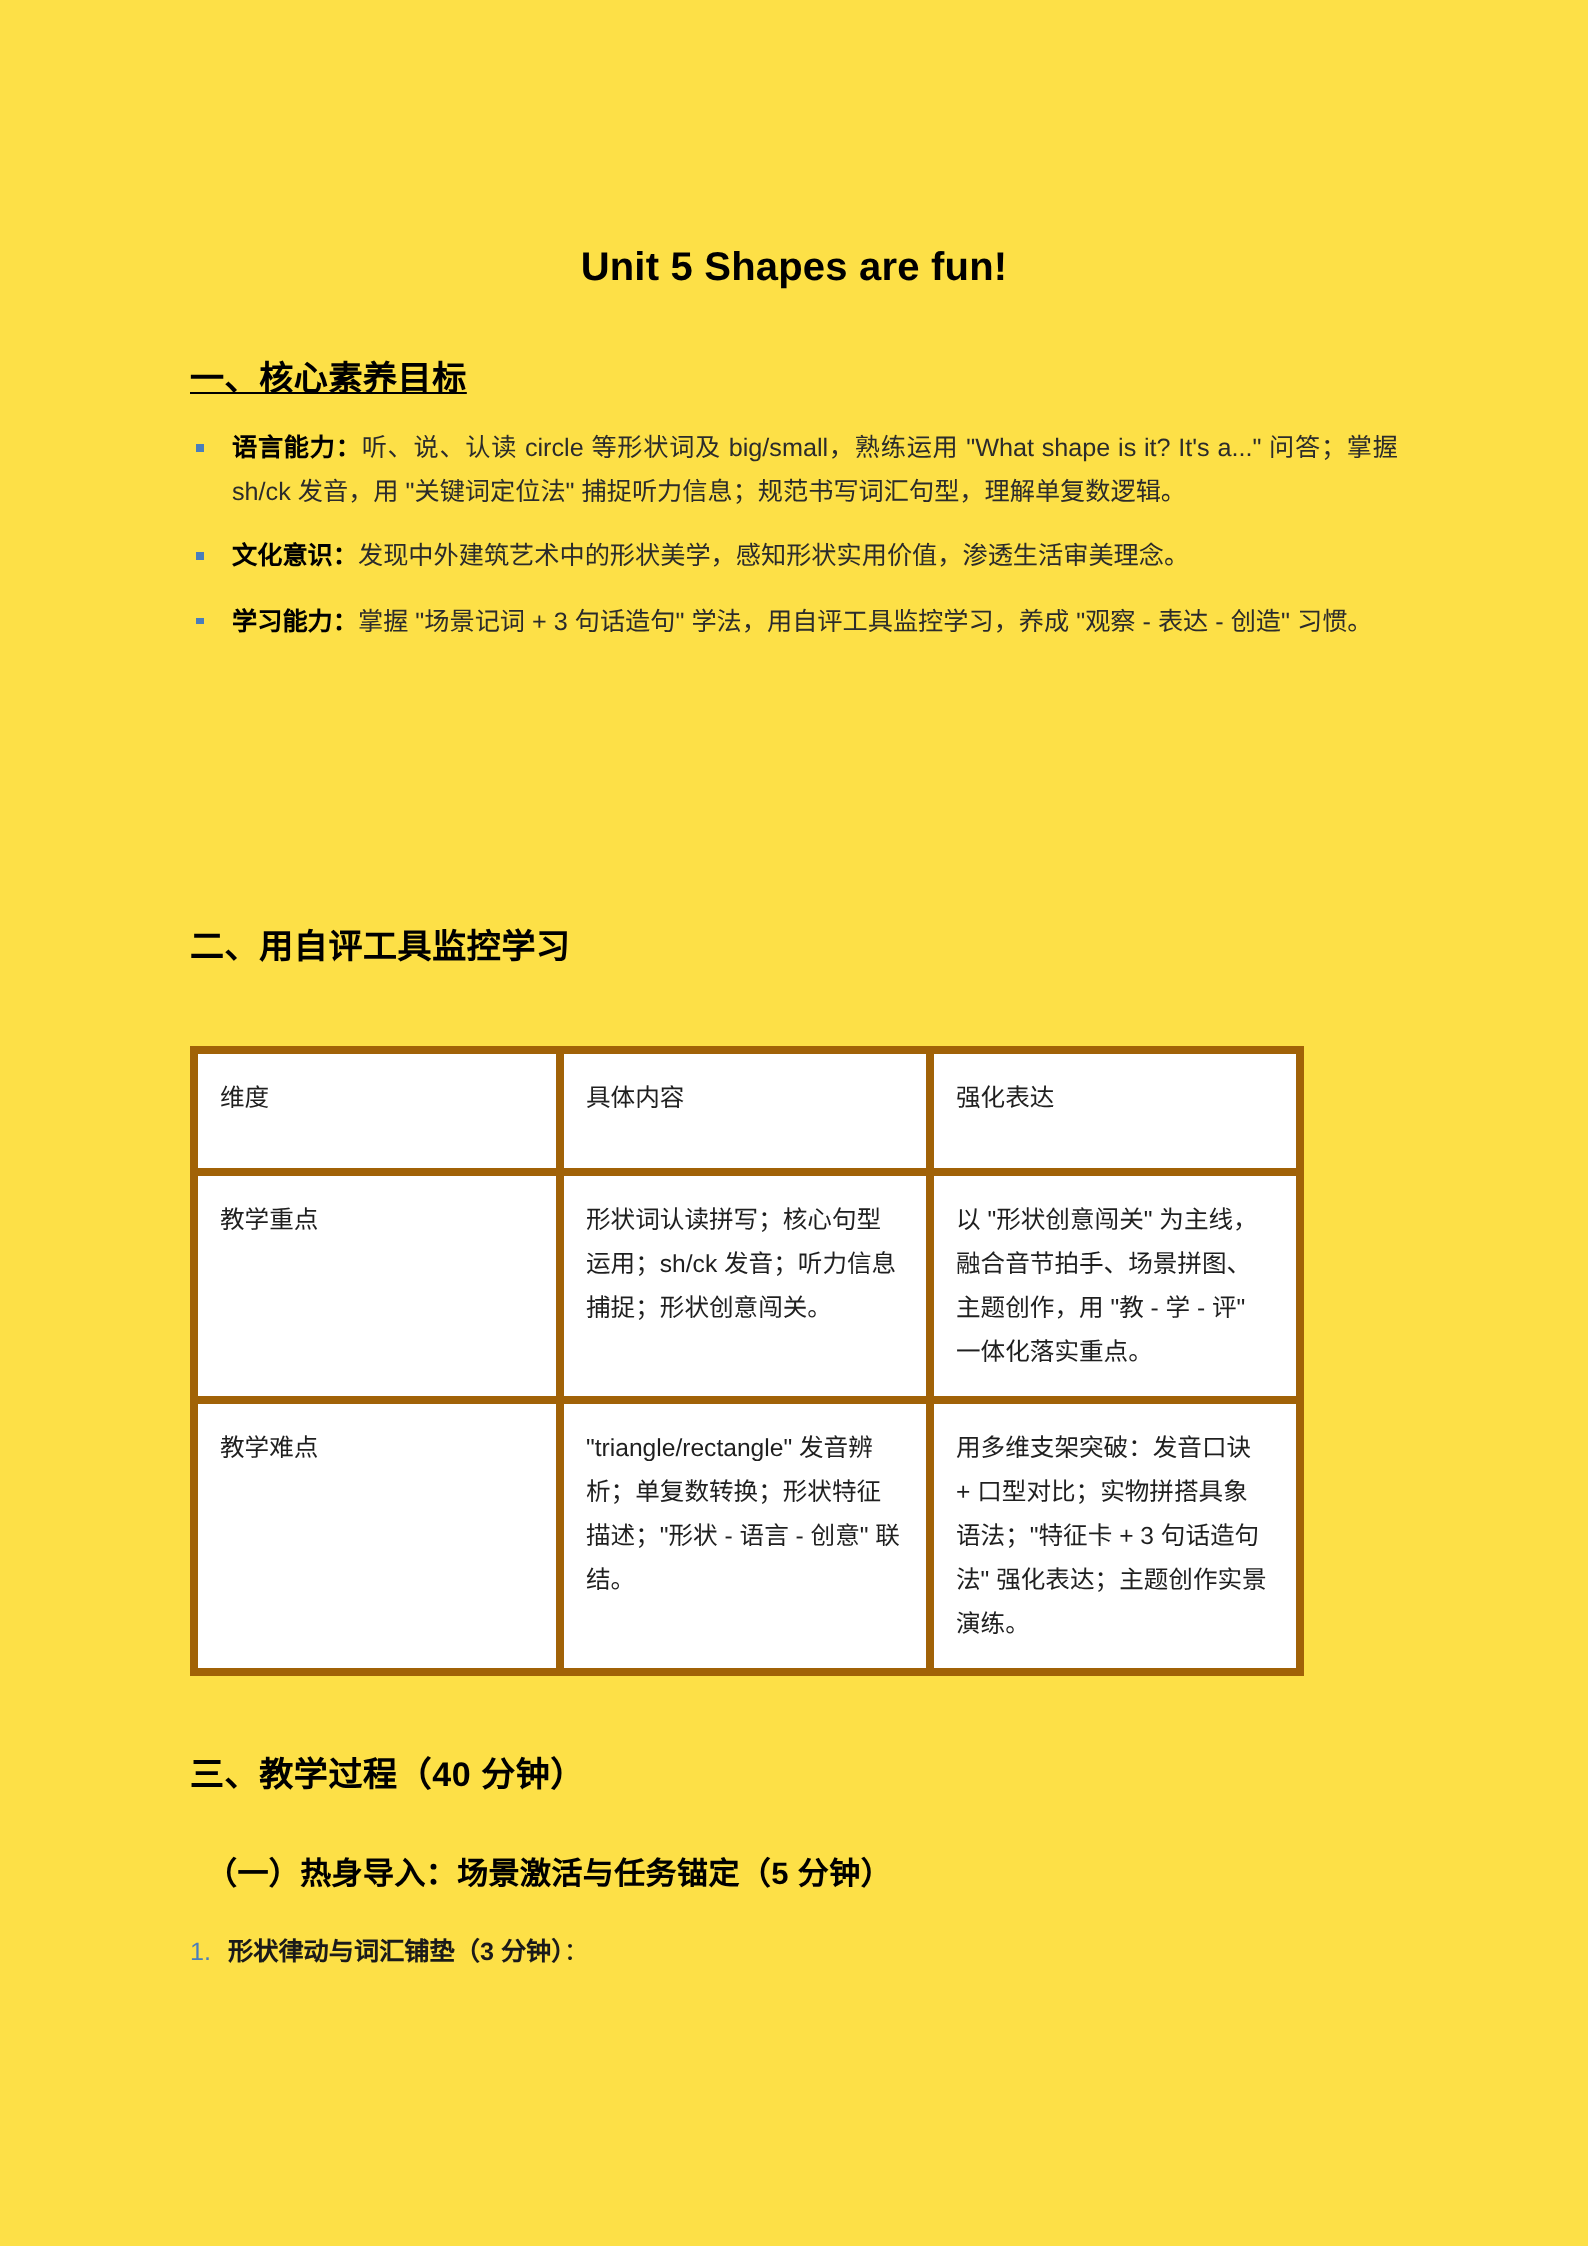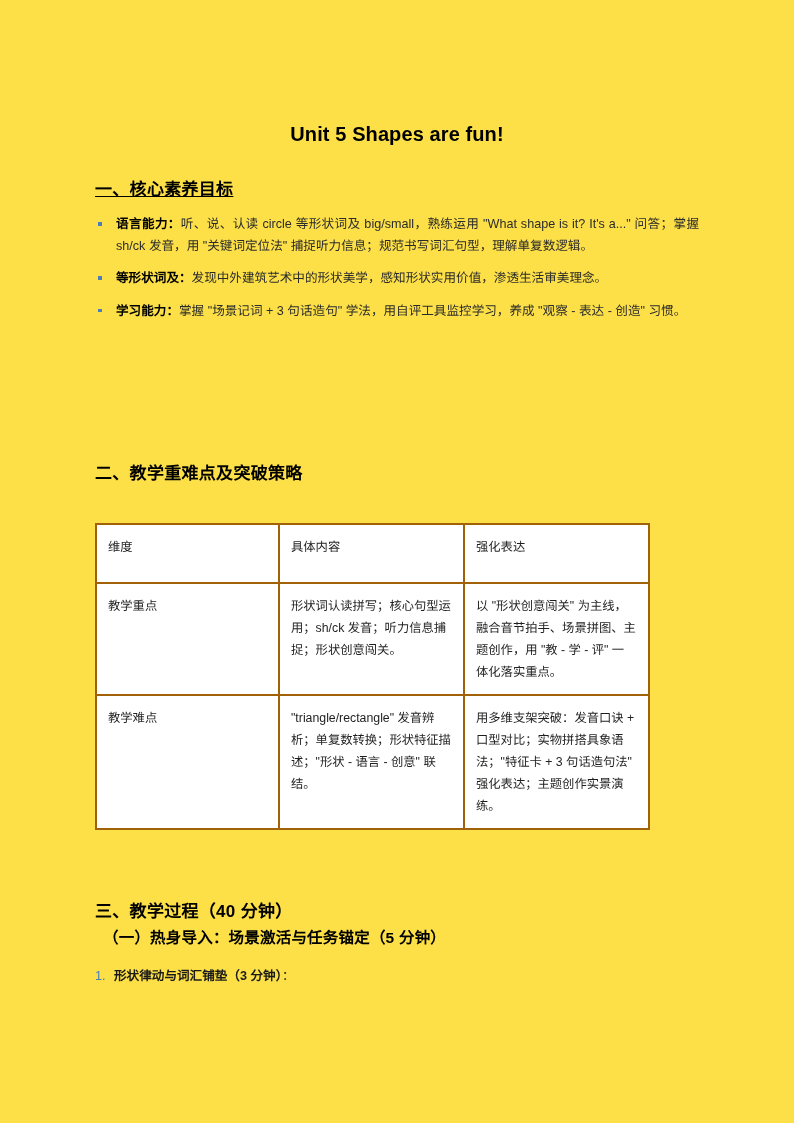--- a/index.html
+++ b/index.html
@@ -111,21 +111,21 @@
     top: 523px;
     width: 553px;
   }
   table.matrix {
     border-collapse: collapse;
     width: 553px;
     table-layout: fixed;
     background: #fff;
   }
   table.matrix td {
-    border: 2px solid #a16207;
+    border: 4px solid #a16207;
     vertical-align: top;
     padding: 11px 12px 11px 11px;
     font-size: 12.3px;
     line-height: 22px;
     color: #1f1f1f;
     word-break: break-word;
   }
   table.matrix tr.head td {
     font-size: 12.3px;
     color: #1f1f1f;
@@ -176,29 +176,29 @@
 
     <h2 class="h1 abs" style="top:178px;text-decoration:underline;">一、核心素养目标</h2>
 
     <ul class="bullets">
       <li class="bullet-item">
         <span class="bullet-dot"></span>
         <span class="lead">语言能力：</span><span>听、说、认读 circle 等形状词及 big/small，熟练运用 "What shape is it? It's a..." 问答；掌握 sh/ck 发音，用 "关键词定位法" 捕捉听力信息；规范书写词汇句型，理解单复数逻辑。</span>
       </li>
       <li class="bullet-item">
         <span class="bullet-dot"></span>
-        <span class="lead">等形状词及：</span><span>发现中外建筑艺术中的形状美学，感知形状实用价值，渗透生活审美理念。</span>
+        <span class="lead">文化意识：</span><span>发现中外建筑艺术中的形状美学，感知形状实用价值，渗透生活审美理念。</span>
       </li>
       <li class="bullet-item">
         <span class="bullet-dot"></span>
         <span class="lead">学习能力：</span><span>掌握 "场景记词 + 3 句话造句" 学法，用自评工具监控学习，养成 "观察 - 表达 - 创造" 习惯。</span>
       </li>
     </ul>
 
-    <h2 class="h1 abs" style="top:462px;">二、教学重难点及突破策略</h2>
+    <h2 class="h1 abs" style="top:462px;">二、用自评工具监控学习</h2>
 
     <div class="tbl-wrap">
       <table class="matrix">
         <colgroup>
           <col class="col-a">
             <col class="col-b">
             <col class="col-c">
         </colgroup>
         <tbody>
           <tr class="head">
@@ -213,21 +213,21 @@
           </tr>
           <tr>
             <td class="cell-pad-b">教学难点</td>
             <td>"triangle/rectangle" 发音辨析；单复数转换；形状特征描述；"形状 - 语言 - 创意" 联结。</td>
             <td>用多维支架突破：发音口诀 + 口型对比；实物拼搭具象语法；"特征卡 + 3 句话造句法" 强化表达；主题创作实景演练。</td>
           </tr>
         </tbody>
       </table>
     </div>
 
-    <h2 class="h1 abs" style="top:900px;">三、教学过程（40 分钟）</h2>
+    <h2 class="h1 abs" style="top:876px;">三、教学过程（40 分钟）</h2>
 
     <h3 class="h2 abs" style="top:927px; padding-left:8px;">（一）热身导入：场景激活与任务锚定（5 分钟）</h3>
 
     <ol class="numlist">
       <li class="num-item">
         <span class="num-marker">1.</span><span>形状律动与词汇铺垫（3 分钟）</span><span class="num-tail">：</span>
       </li>
     </ol>
 
   </div>

